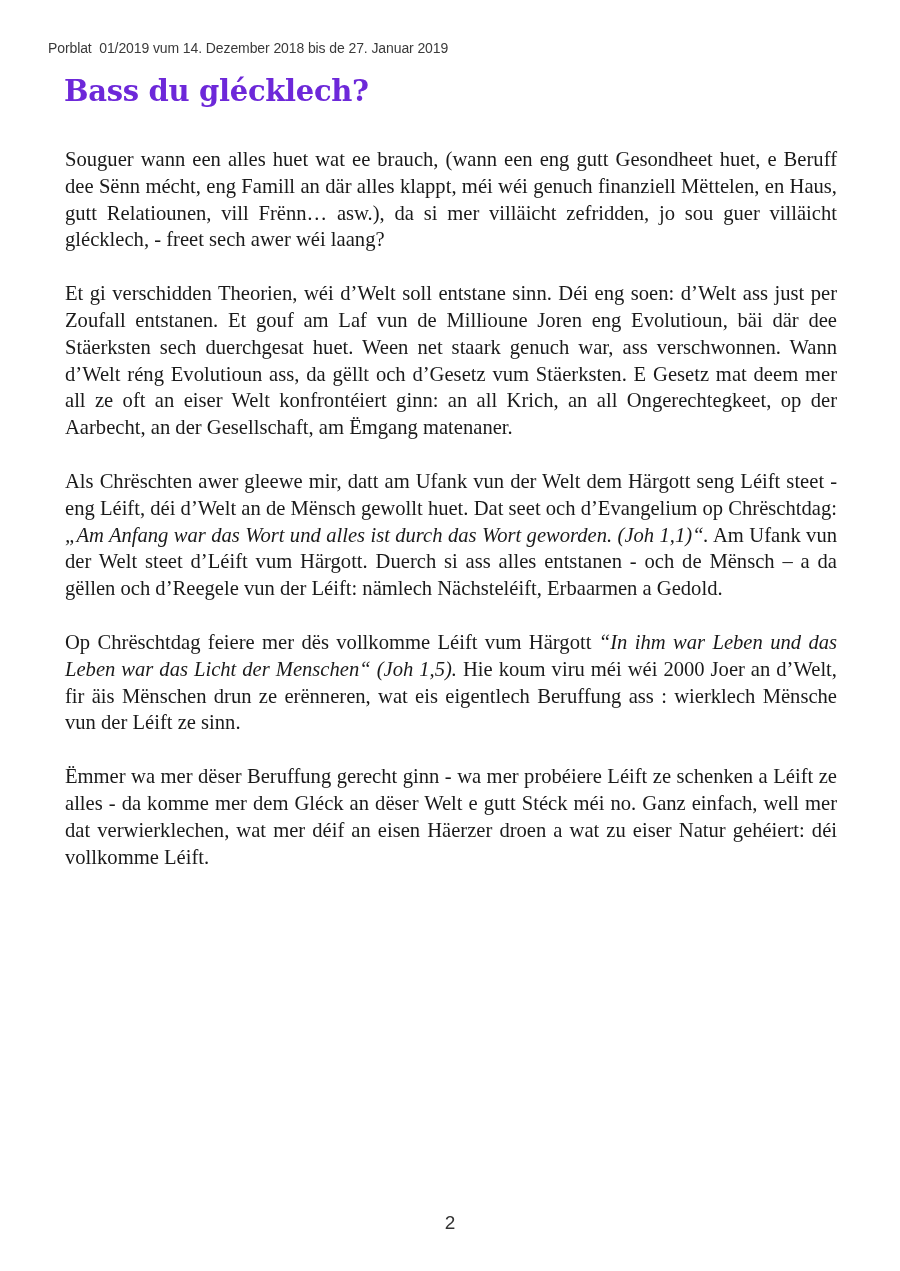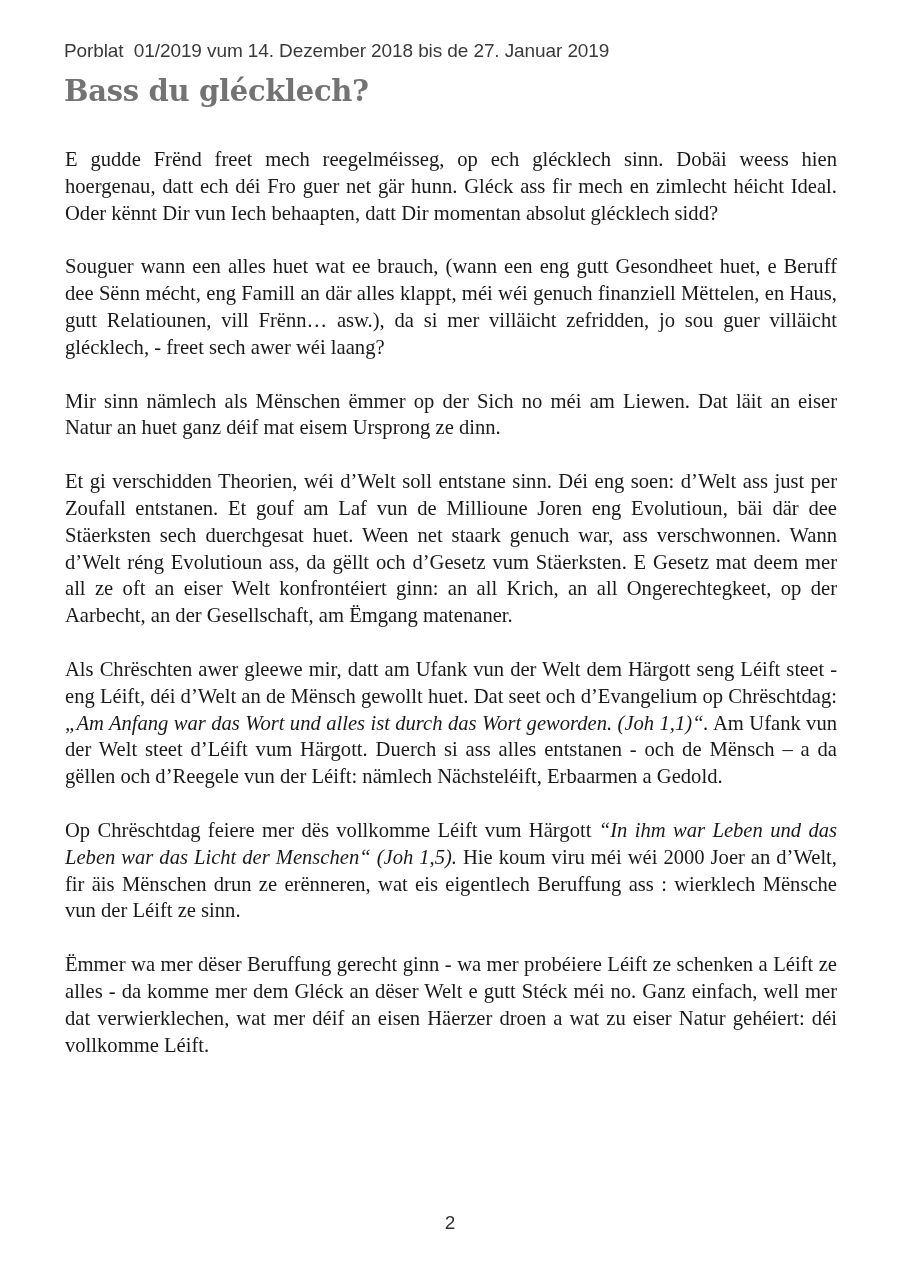--- a/index.html
+++ b/index.html
@@ -9,37 +9,37 @@
     }
     body {
       width: 900px;
       height: 1271px;
       position: relative;
       overflow: hidden;
       color: #1a1a1a;
     }
     .page-header {
       position: absolute;
-      left: 64px;
+      left: 48px;
       top: 40px;
       font-family: "Liberation Sans", sans-serif;
-      font-size: 19px;
+      font-size: 14px;
       color: #3a3a3a;
       letter-spacing: -0.1px;
       white-space: pre;
     }
     .title {
       position: absolute;
       left: 64px;
       top: 74px;
       margin: 0;
       font-family: "DejaVu Serif", serif;
       font-weight: bold;
       font-size: 29px;
-      color: #737373;
+      color: #6d28d9;
       letter-spacing: -0.3px;
       text-align: center;
     }
     .body-text {
       position: absolute;
       left: 65px;
       top: 146px;
       width: 772px;
       font-family: "Liberation Serif", serif;
       font-size: 20.6px;
@@ -65,22 +65,20 @@
     }
   </style>
 </head>
 <body>
 
 <div class="page-header">Porblat  01/2019 vum 14. Dezember 2018 bis de 27. Januar 2019</div>
 
 <h1 class="title">Bass du glécklech?</h1>
 
 <div class="body-text">
-  <p>E gudde Frënd freet mech reegelméisseg, op ech glécklech sinn. Dobäi weess hien hoergenau, datt ech déi Fro guer net gär hunn. Gléck ass fir mech en zimlecht héicht Ideal. Oder kënnt Dir vun Iech behaapten, datt Dir momentan absolut glécklech sidd?</p>
   <p>Souguer wann een alles huet wat ee brauch, (wann een eng gutt Gesondheet huet, e Beruff dee Sënn mécht, eng Famill an där alles klappt, méi wéi genuch finanziell Mëttelen, en Haus, gutt Relatiounen, vill Frënn… asw.), da si mer villäicht zefridden, jo sou guer villäicht glécklech, - freet sech awer wéi laang?</p>
-  <p>Mir sinn nämlech als Mënschen ëmmer op der Sich no méi am Liewen. Dat läit an eiser Natur an huet ganz déif mat eisem Ursprong ze dinn.</p>
   <p>Et gi verschidden Theorien, wéi d’Welt soll entstane sinn. Déi eng soen: d’Welt ass just per Zoufall entstanen. Et gouf am Laf vun de Millioune Joren eng Evolutioun, bäi där dee Stäerksten sech duerchgesat huet. Ween net staark genuch war, ass verschwonnen. Wann d’Welt réng Evolutioun ass, da gëllt och d’Gesetz vum Stäerksten. E Gesetz mat deem mer all ze oft an eiser Welt konfrontéiert ginn: an all Krich, an all Ongerechtegkeet, op der Aarbecht, an der Gesellschaft, am Ëmgang matenaner.</p>
   <p><span>Als Chrëschten awer gleewe mir, datt am Ufank vun der Welt dem Härgott seng Léift steet - eng Léift, déi d’Welt an de Mënsch gewollt huet. Dat seet och d’Evangelium op Chrëschtdag: </span><em>„Am Anfang war das Wort und alles ist durch das Wort geworden. (Joh 1,1)“.</em><span> Am Ufank vun der Welt steet d’Léift vum Härgott. Duerch si ass alles entstanen - och de Mënsch – a da gëllen och d’Reegele vun der Léift: nämlech Nächsteléift, Erbaarmen a Gedold.</span></p>
   <p><span>Op Chrëschtdag feiere mer dës vollkomme Léift vum Härgott </span><em>“In ihm war Leben und das Leben war das Licht der Menschen“ (Joh 1,5).</em><span> Hie koum viru méi wéi 2000 Joer an d’Welt, fir äis Mënschen drun ze erënneren, wat eis eigentlech Beruffung ass : wierklech Mënsche vun der Léift ze sinn.</span></p>
   <p>Ëmmer wa mer dëser Beruffung gerecht ginn - wa mer probéiere Léift ze schenken a Léift ze alles - da komme mer dem Gléck an dëser Welt e gutt Stéck méi no. Ganz einfach, well mer dat verwierklechen, wat mer déif an eisen Häerzer droen a wat zu eiser Natur gehéiert: déi vollkomme Léift.</p>
 </div>
 
 <div class="page-number">2</div>
 
 </body></html>

